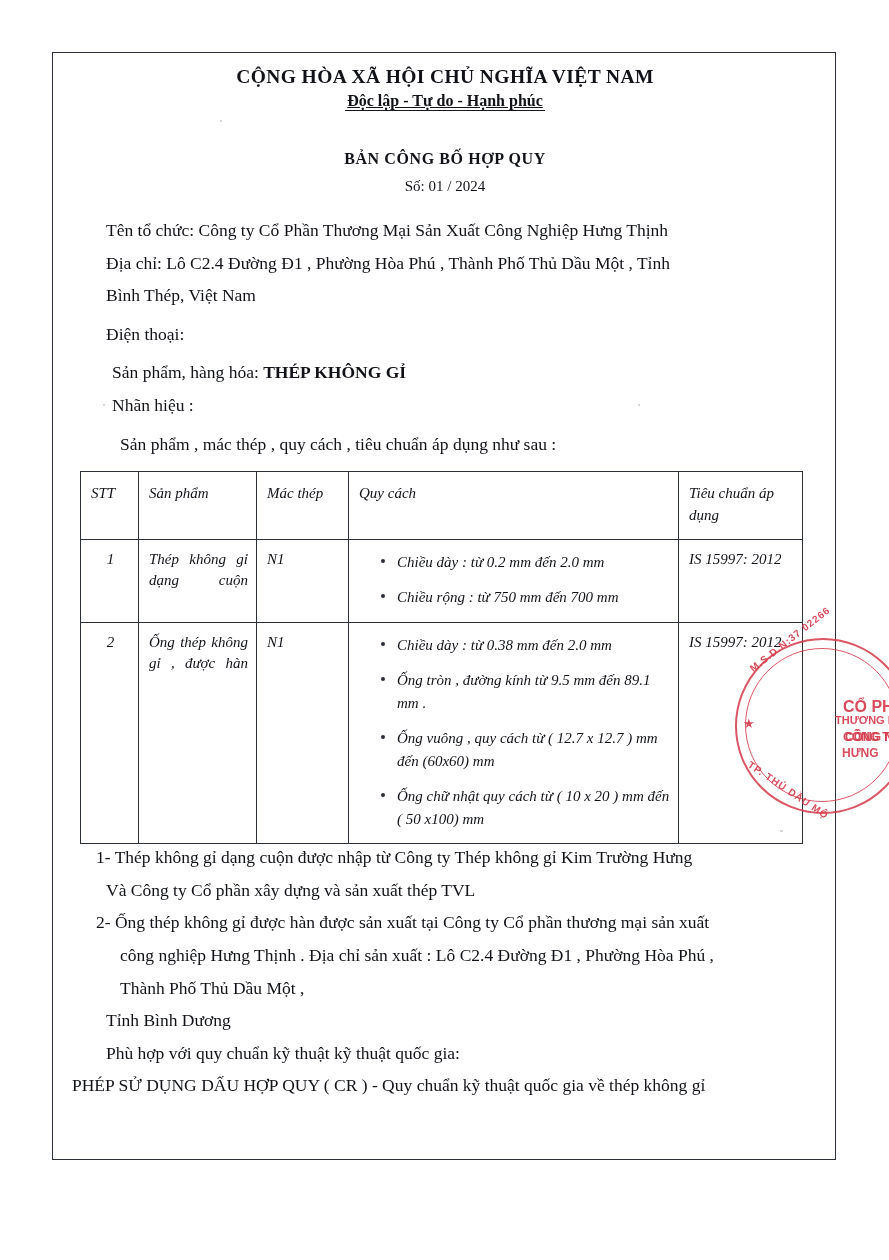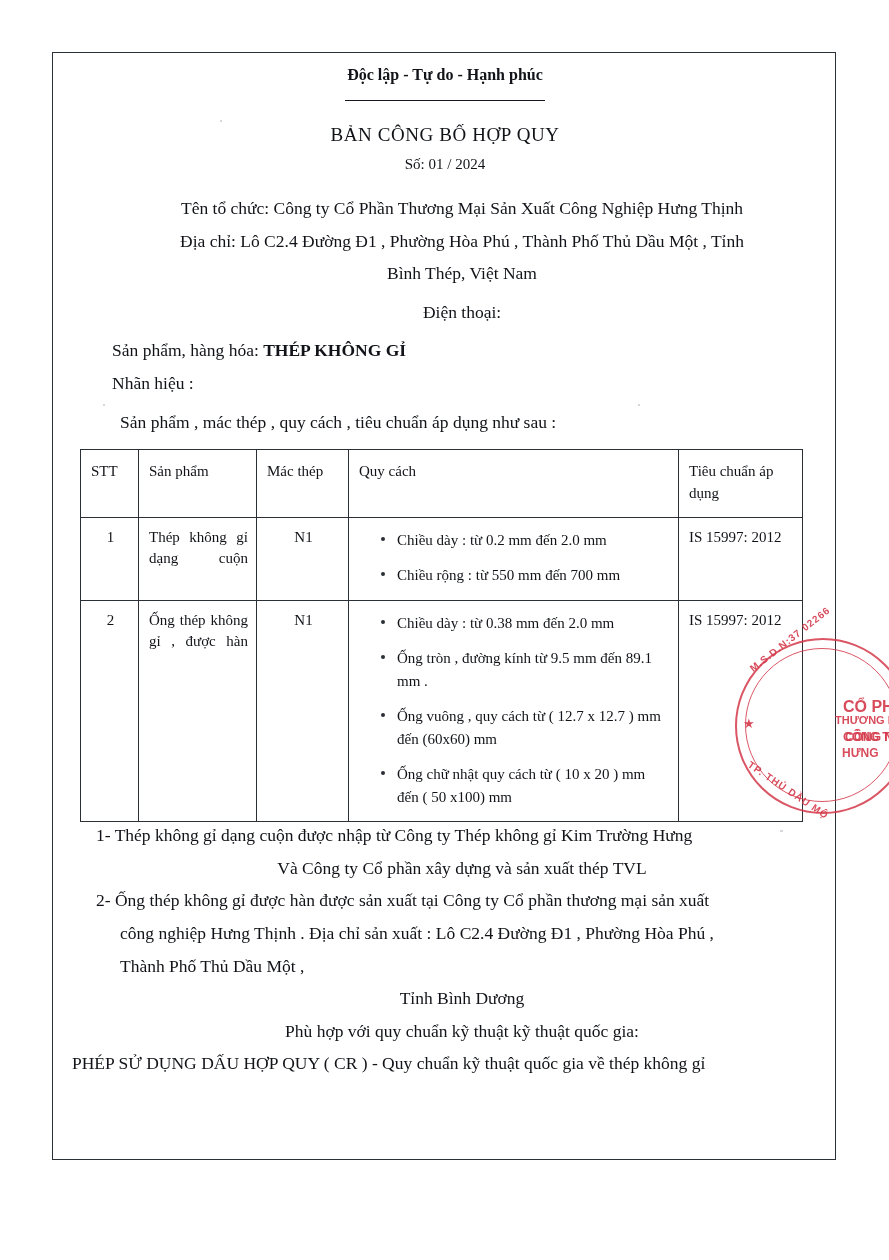--- a/index.html
+++ b/index.html
@@ -42,40 +42,41 @@
     letter-spacing: 0.4px;
     margin: 0 0 4px 0;
   }
   .natl-sub {
     font-size: 16px;
     font-weight: bold;
     margin: 0 0 2px 0;
   }
   .natl-sub span {
     border-bottom: 1.4px solid #16181d;
-    padding: 0 2px 17px 2px;
+    padding: 0 2px 1px 2px;
+    text-decoration: underline;
   }
 
   .doc-title {
-    font-size: 19px;
-    font-weight: normal;
+    font-size: 16px;
+    font-weight: bold;
     letter-spacing: 0.6px;
     margin: 40px 0 10px 0;
   }
   .doc-number {
     font-size: 15px;
     margin: 0 0 22px 0;
   }
 
   .para {
     font-size: 17.5px;
     line-height: 1.52;
     margin: 0 0 6px 0;
   }
-  .para.indent-1 { padding-left: 34px; text-align: center; }
+  .para.indent-1 { padding-left: 34px; }
   .para.indent-2 { padding-left: 40px; }
   .para.indent-3 { padding-left: 48px; }
   .para.hang {
     padding-left: 48px;
     text-indent: -24px;
   }
   .gap-sm { margin-bottom: 12px; }
   .strong { font-weight: bold; }
 
   table.spec {
@@ -83,36 +84,37 @@
     margin: 14px 0 0 8px;
     border-collapse: collapse;
     table-layout: fixed;
   }
   table.spec th, table.spec td {
     border: 1px solid #2b2f36;
     vertical-align: top;
     padding: 9px 8px 11px 10px;
     font-size: 15px;
     line-height: 1.45;
+    font-style: italic;
   }
   table.spec th {
     font-weight: normal;
     text-align: left;
     padding-top: 11px;
     padding-bottom: 12px;
   }
   col.c-stt { width: 58px; }
   col.c-prod { width: 118px; }
   col.c-grade { width: 92px; }
   col.c-spec { width: 330px; }
   col.c-std { width: 124px; }
 
   td.stt { text-align: center; padding-top: 11px; }
   th.stt { text-align: center; }
-  td.grade { text-align: center; padding-top: 11px; }
+  td.grade { padding-top: 11px; }
   td.prod {
     text-align: justify;
     text-align-last: justify;
     padding-right: 12px;
   }
   td.std { padding-top: 11px; }
 
   ul.speclist {
     margin: 2px 0 0 0;
     padding: 0 0 0 22px;
@@ -208,20 +210,21 @@
     opacity: 0.6;
   }
 </style>
 </head>
 <body>
 
 <div class="page-frame"></div>
 
 <div class="content">
 
+  <div class="center natl-title">CỘNG HÒA XÃ HỘI CHỦ NGHĨA VIỆT NAM</div>
   <div class="center natl-sub"><span>Độc lập - Tự do - Hạnh phúc</span></div>
 
   <div class="center doc-title">BẢN CÔNG BỐ HỢP QUY</div>
   <div class="center doc-number">Số: 01 / 2024</div>
 
   <div class="para indent-1">Tên tổ chức: Công ty Cổ Phần Thương Mại Sản Xuất Công Nghiệp Hưng Thịnh</div>
   <div class="para indent-1">Địa chỉ: Lô C2.4 Đường Đ1 , Phường Hòa Phú , Thành Phố Thủ Dầu Một , Tỉnh</div>
   <div class="para indent-1 gap-sm">Bình Thép, Việt Nam</div>
 
   <div class="para indent-1 gap-sm">Điện thoại:</div>
@@ -251,21 +254,21 @@
       </tr>
     </thead>
     <tbody>
       <tr>
         <td class="stt">1</td>
         <td class="prod">Thép không gỉ dạng cuộn</td>
         <td class="grade">N1</td>
         <td>
           <ul class="speclist">
             <li>Chiều dày : từ 0.2 mm đến 2.0 mm</li>
-            <li>Chiều rộng : từ 550 mm đến 700 mm</li>
+            <li>Chiều rộng : từ 750 mm đến 700 mm</li>
           </ul>
         </td>
         <td class="std">IS 15997: 2012</td>
       </tr>
       <tr>
         <td class="stt">2</td>
         <td class="prod">Ống thép không gỉ , được hàn</td>
         <td class="grade">N1</td>
         <td>
           <ul class="speclist">

